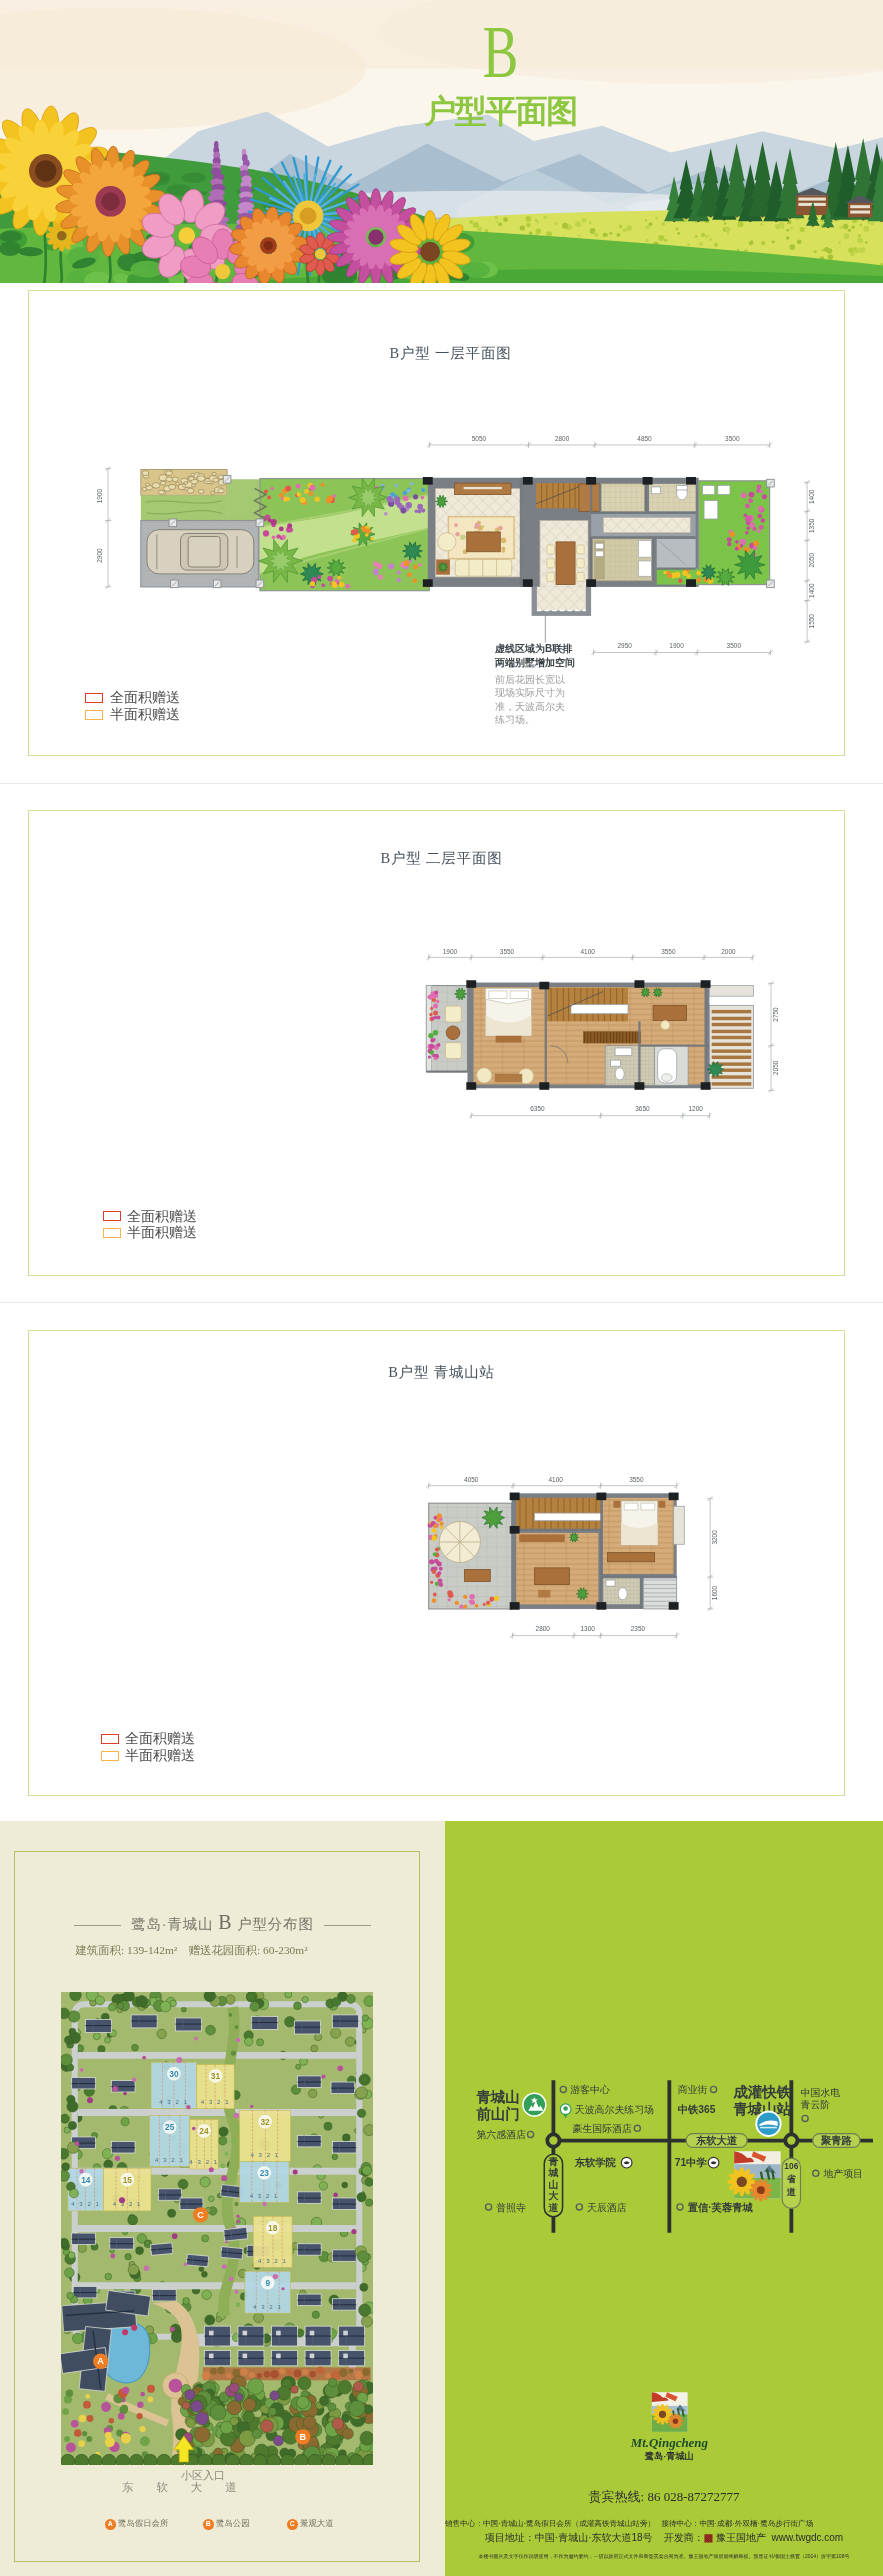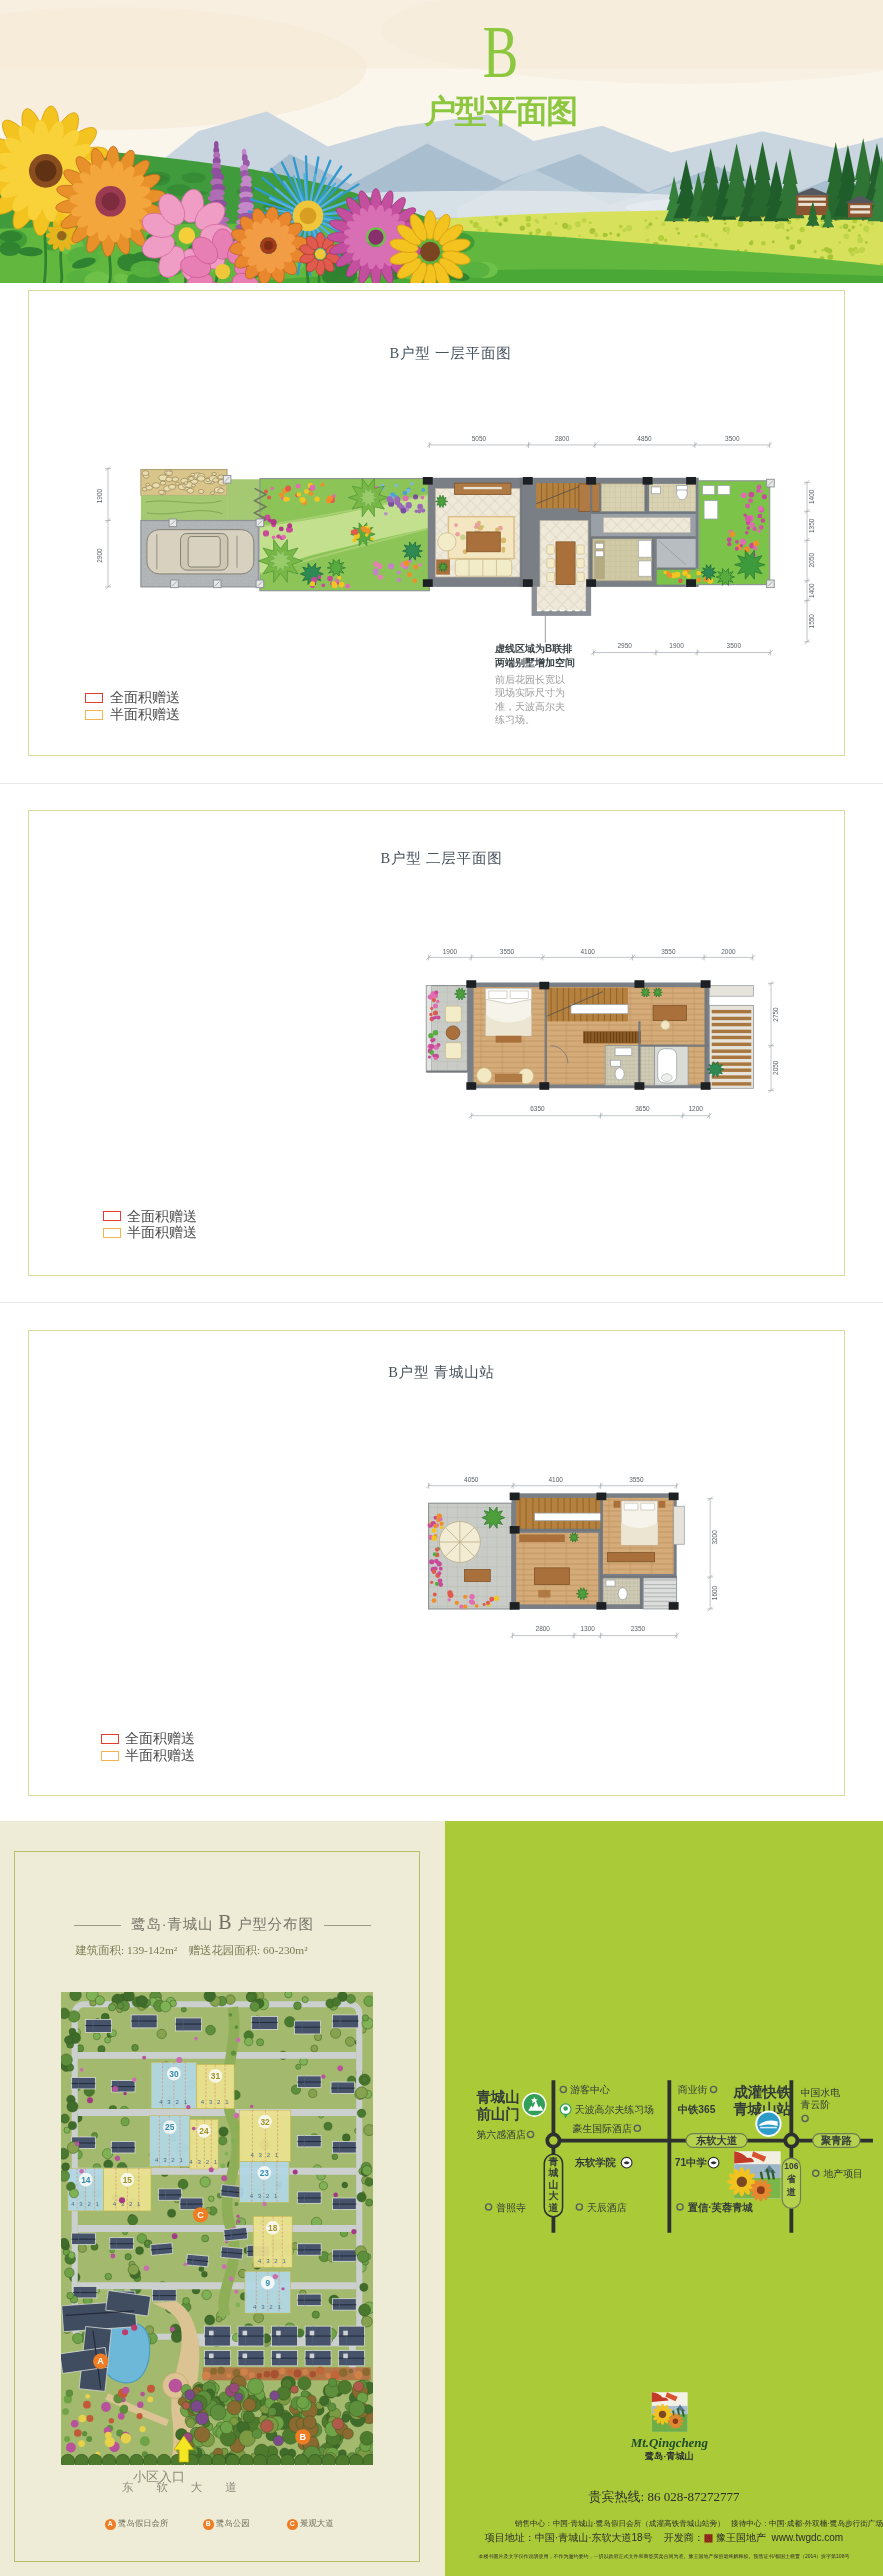--- a/index.html
+++ b/index.html
@@ -2550,21 +2550,21 @@
       <circle cx="369" cy="615" r="9" fill="#4e7a2e" stroke="#2f5220" stroke-width="0.8"></circle>
       <circle cx="387" cy="615" r="9" fill="#4e7a2e" stroke="#2f5220" stroke-width="0.8"></circle>
       <circle cx="405" cy="615" r="9" fill="#4e7a2e" stroke="#2f5220" stroke-width="0.8"></circle>
       <circle cx="183" cy="292" r="10" fill="#ee7d24"></circle>
       <text x="183" y="296" font-size="12" fill="#fff" text-anchor="middle" font-weight="bold">C</text>
       <circle cx="317" cy="583" r="10" fill="#ee7d24"></circle>
       <text x="317" y="587" font-size="12" fill="#fff" text-anchor="middle" font-weight="bold">B</text>
       <path d="M155,616 L155,600 L148,600 L161,582 L174,600 L167,600 L167,616 Z" fill="#f5e623" stroke="#c8b400" stroke-width="1"></path>
     </svg></div>
 
-<div class="abs" style="left:133px;top:2468px;width:92px;text-align:left;font-size:13px;color:#8a8a7a;font-family:Liberation Mono, monospace;">小区入口</div>
+<div class="abs" style="left:133px;top:2468px;width:92px;text-align:right;font-size:11px;color:#8a8a7a;font-family:Liberation Mono, monospace;">小区入口</div>
 
 <div class="abs" style="left:122px;top:2480px;font-size:11.4px;color:#8b8b80;letter-spacing:23px;">东软大道</div>
 
 <div class="abs" style="left:105px;top:2518px;font-size:8.4px;color:#6f6f5f;"><span style="display:inline-block;width:10.7px;height:10.7px;border-radius:5.3px;background:#ee7d24;color:#fff;text-align:center;font-size:6.9px;line-height:10.7px;font-weight:bold;">A</span> 鹭岛假日会所</div>
 
 <div class="abs" style="left:203px;top:2518px;font-size:8.4px;color:#6f6f5f;"><span style="display:inline-block;width:10.7px;height:10.7px;border-radius:5.3px;background:#ee7d24;color:#fff;text-align:center;font-size:6.9px;line-height:10.7px;font-weight:bold;">B</span> 鹭岛公园</div>
 
 <div class="abs" style="left:287px;top:2518px;font-size:8.4px;color:#6f6f5f;"><span style="display:inline-block;width:10.7px;height:10.7px;border-radius:5.3px;background:#ee7d24;color:#fff;text-align:center;font-size:6.9px;line-height:10.7px;font-weight:bold;">C</span> 景观大道</div>
 
 <div class="abs" style="left:445px;top:1821px;width:438px;height:755px;background:#aaca37;"></div>
@@ -2700,18 +2700,18 @@
         <ellipse cx="305.2" cy="781.4" rx="3.8" ry="1.8" fill="#e8872e" transform="rotate(300 305.2 781.4)"></ellipse>
         <ellipse cx="307.6" cy="783.8" rx="3.8" ry="1.8" fill="#e8872e" transform="rotate(330 307.6 783.8)"></ellipse>
         <circle cx="302" cy="787" r="3.6" fill="#8a3c1a"></circle>
       </g>
       <text x="294" y="821" font-size="17" fill="#1e4d2b" text-anchor="middle" font-family="Liberation Serif,serif" font-style="italic" font-weight="bold">Mt.Qingcheng</text>
       <text x="294" y="837" font-size="12" fill="#2d3231" text-anchor="middle" font-family="Liberation Serif,serif" font-weight="bold">鹭岛·青城山</text>
     </svg></div>
 
 <div class="abs" style="left:445px;top:2488px;width:438px;text-align:center;font-family:'Liberation Serif',serif;font-size:13px;color:#2e2e2e;">贵宾热线: 86 028-87272777</div>
 
-<div class="abs" style="left:445px;top:2519px;width:438px;text-align:right;font-size:7.6px;color:#2e2e2e;">销售中心：中国·青城山·鹭岛假日会所（成灌高铁青城山站旁）&nbsp;&nbsp;&nbsp;接待中心：中国·成都·外双楠·鹭岛步行街广场</div>
+<div class="abs" style="left:445px;top:2519px;width:438px;text-align:left;font-size:7.6px;color:#2e2e2e;">销售中心：中国·青城山·鹭岛假日会所（成灌高铁青城山站旁）&nbsp;&nbsp;&nbsp;接待中心：中国·成都·外双楠·鹭岛步行街广场</div>
 
 <div class="abs" style="left:445px;top:2531px;width:438px;text-align:center;font-size:10px;color:#2e2e2e;">项目地址：中国·青城山·东软大道18号&nbsp;&nbsp;&nbsp;&nbsp;开发商：<span style="color:#8a1c1c;font-weight:bold;">▩</span> 豫王国地产&nbsp;&nbsp;www.twgdc.com</div>
 
 <div class="abs" style="left:445px;top:2553px;width:438px;text-align:center;font-size:5px;color:#2e2e2e;">本楼书图片及文字仅作说明使用，不作为邀约要约，一切以政府正式文件和商签买卖合同为准。豫王国地产保留最终解释权。预售证书/都国土横置（2014）拆字第108号</div>
 
 
 </body></html>

